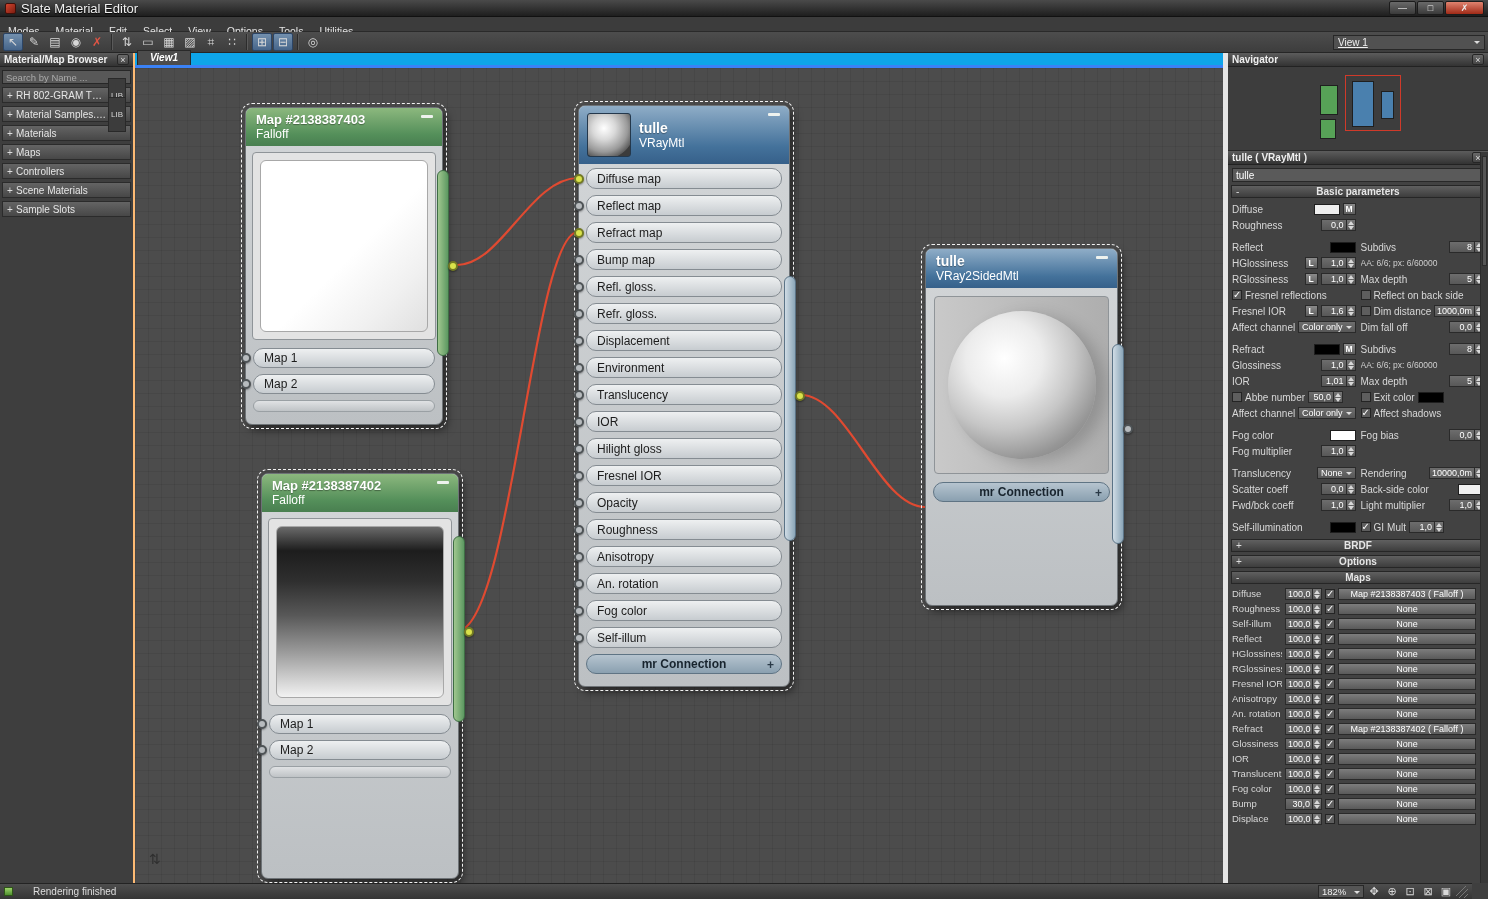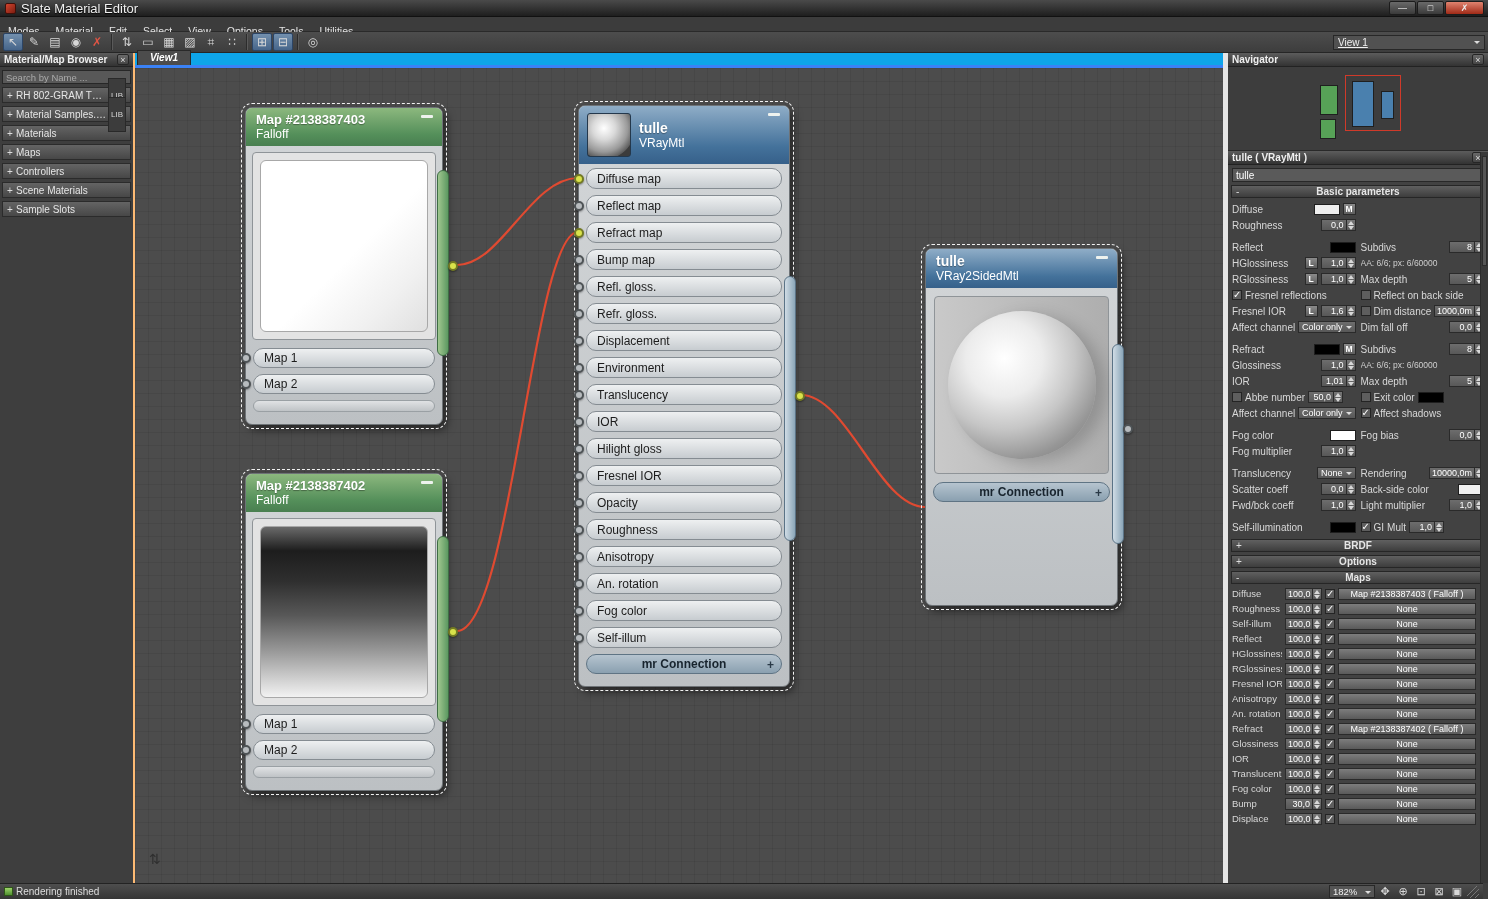--- a/index.html
+++ b/index.html
@@ -120,21 +120,21 @@
   .pselect{display:flex;align-items:center;height:12px;flex:none;background:linear-gradient(#6d6d6d,#585858);border:1px solid #2a2a2a;padding:0 3px;gap:3px;}
   .pseltext{font-size:9px;color:#fff;white-space:nowrap;}
   .mrow{display:flex;align-items:center;height:15px;padding:0 4px;gap:3px;}
   .mlabel{width:50px;flex:none;font-size:9.5px;color:#d8d8d8;white-space:nowrap;overflow:hidden;}
   .mrow .pfield{width:28px;}
   .mbtn{flex:1;height:12px;background:linear-gradient(#7d7d7d,#5a5a5a);border:1px solid #2a2a2a;color:#fff;font-size:9px;display:flex;align-items:center;justify-content:center;white-space:nowrap;overflow:hidden;}
   .pscroll{position:absolute;right:0;top:99px;bottom:0;width:8px;background:#383838;border-left:1px solid #2b2b2b;}
   .pscroll .thumb{position:absolute;left:1px;right:1px;top:4px;height:110px;background:#555;border:1px solid #2b2b2b;}
 
   
-  .statusbar{position:absolute;left:0;right:5px;bottom:0;height:16px;background:linear-gradient(#4e4e4e,#353535);border-top:1px solid #232323;display:flex;align-items:center;padding:0 4px;color:#ddd;font-size:10px;gap:3px;}
+  .statusbar{position:absolute;left:0;right:16px;bottom:0;height:16px;background:linear-gradient(#4e4e4e,#353535);border-top:1px solid #232323;display:flex;align-items:center;padding:0 4px;color:#ddd;font-size:10px;gap:20px;}
   .stico{width:9px;height:9px;background:linear-gradient(#9dd46a,#4f8f2f);border:1px solid #2e5518;flex:none;}
   .stright{margin-left:auto;display:flex;align-items:center;gap:2px;}
   .zoomsel{width:46px;height:13px;background:#555;border:1px solid #282828;display:flex;align-items:center;padding:0 3px;color:#eee;font-size:9.5px;}
   .sbtn{width:16px;height:14px;display:flex;align-items:center;justify-content:center;color:#d8d8d8;font-size:11px;background:transparent;border:none;padding:0;}
   .grip{width:12px;height:12px;background:linear-gradient(135deg,transparent 40%,#777 40%,#777 45%,transparent 45%,transparent 60%,#777 60%,#777 65%,transparent 65%,transparent 80%,#777 80%,#777 85%,transparent 85%);}
 </style>
 </head>
 <body>
 
 <div class="app">
@@ -322,21 +322,21 @@
   <div class="slot">
     <span class="socket"></span>
     <span class="slot-label">Map 2</span>
   </div>
 </div>
         <div class="nbottombar"></div>
         <div class="outbar green" style="top:62px;height:186px"></div>
         <span class="outdot connected" style="top:153px"></span>
       </div>
 
-      <div class="node" style="left:110px;top:405px;width:198px;height:318px">
+      <div class="node" style="left:126px;top:405px;width:198px;height:406px">
         <div class="nhead green">
           <div class="ntitle">Map #2138387402</div>
           <div class="nsub">Falloff</div>
           <span class="ncollapse"></span>
         </div>
         <div class="npreview fprev">
             <div class="pv pv-grad"></div>
           </div>
         <div class="nslots fslots">
   <div class="slot">

